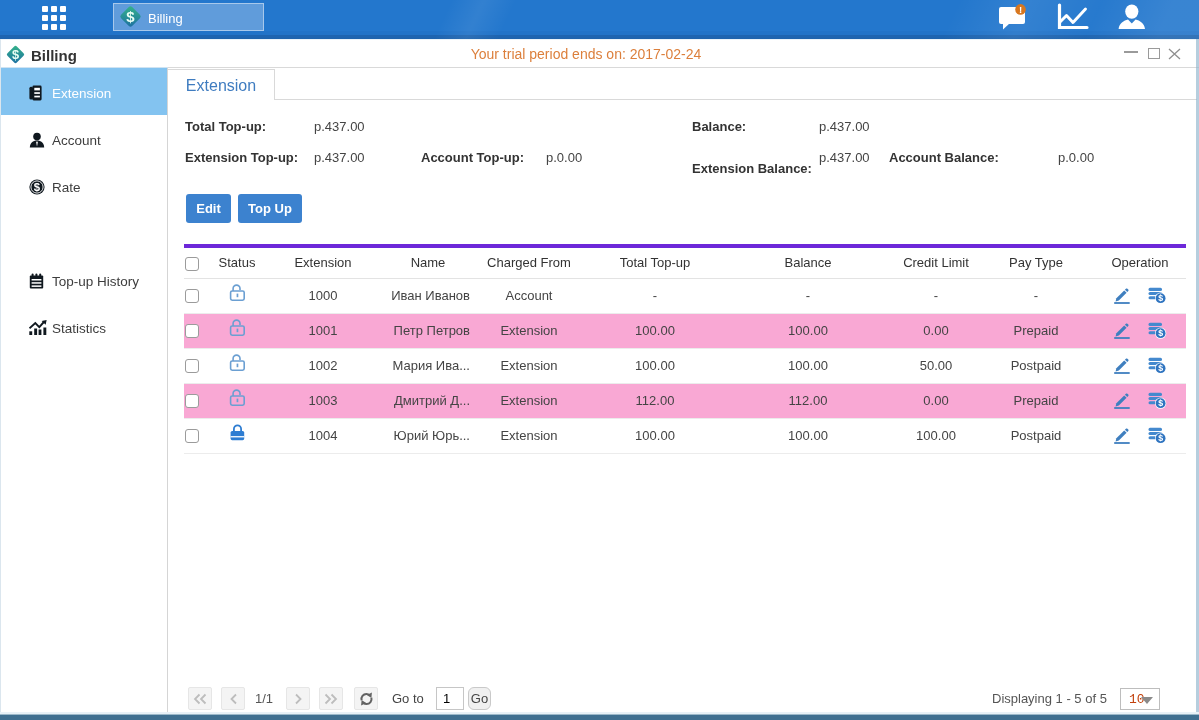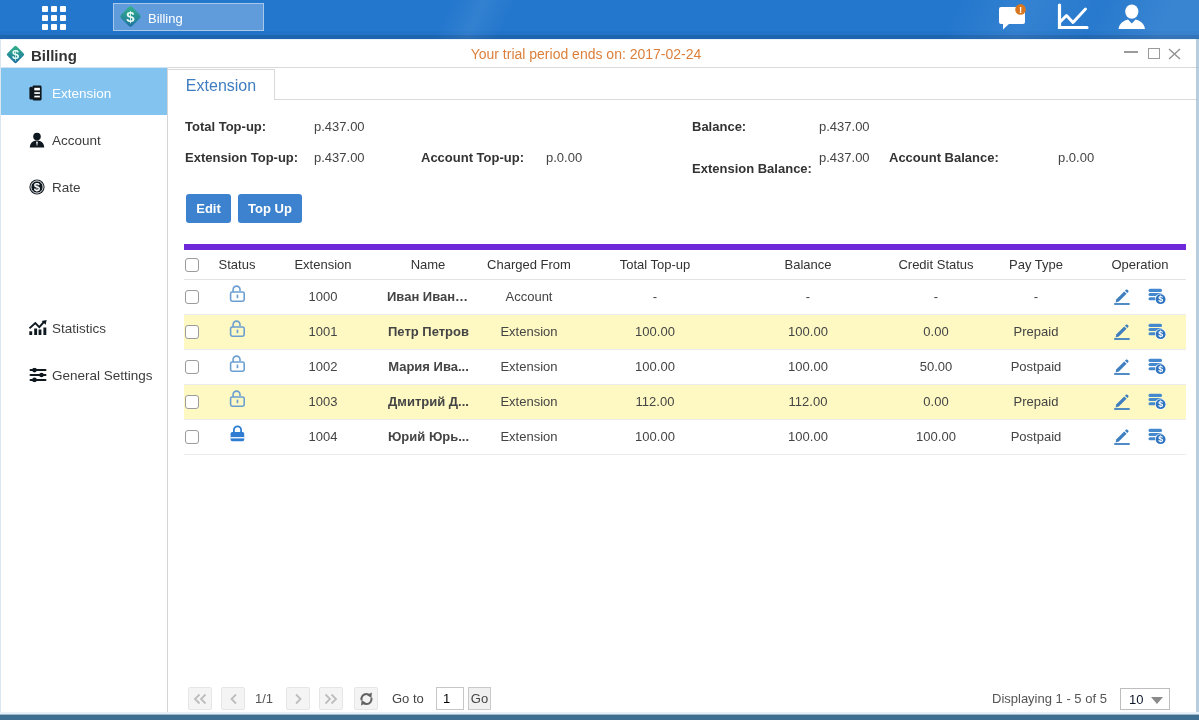--- a/index.html
+++ b/index.html
@@ -46,43 +46,43 @@
   #activetab span { position:absolute; left:50%; top:7px; transform:translateX(-50%); font-size:16px; color:#3f7cc0; }
 
   .statlbl { position:absolute; font-size:13px; font-weight:bold; color:#333; white-space:nowrap; }
   .statval { position:absolute; font-size:13px; color:#444; white-space:nowrap; }
 
   .btn { position:absolute; top:126px; height:29px; background:#3c82cf; color:#fff; font-size:13px;
     font-weight:bold; border:none; border-radius:3px; text-align:center; line-height:29px; }
 
   
   #tbl { position:absolute; left:16px; top:176px; width:1002px; border-collapse:collapse; table-layout:fixed; }
-  #tbl th { height:32px; font-size:13px; font-weight:normal; color:#333; border-top:6px solid #6d28d9;
+  #tbl th { height:32px; font-size:13px; font-weight:normal; color:#333; border-top:4px solid #6d28d9;
     border-bottom:1px solid #e3e3e3; text-align:center; padding:0; }
   #tbl td { height:35px; font-size:13px; color:#444; text-align:center; padding:0;
     border-bottom:1px solid #ececec; overflow:hidden; white-space:nowrap; text-overflow:ellipsis; }
-  #tbl tr.alt td { background:#fef9c3; }
-  #tbl td.nm { text-align:center; padding-left:1px;font-weight:bold; }
+  #tbl tr.alt td { background:#f9a8d4; }
+  #tbl td.nm { text-align:right; padding-left:1px; }
   #tbl td svg { vertical-align:middle; }
   td.lk svg { display:block; margin:0 auto 7px; }
   .cb { appearance:none; -webkit-appearance:none; width:14px; height:14px; border:1px solid #9b9b9b;
     border-radius:3px; background:#fff; vertical-align:middle; margin:0; }
 
   
   #pager { position:absolute; left:0; top:619px; width:1029px; height:24px; font-size:13px; color:#555; }
   .pbtn { position:absolute; top:0; width:24px; height:23px; background:#f4f4f4; border:1px solid #e6e6e6;
     border-radius:2px; color:#b8b8b8; text-align:center; line-height:21px; font-size:15px; }
   #pager .goto { position:absolute; left:224px; top:4px; color:#444; }
   #pager input { position:absolute; left:268px; top:0; width:28px; height:23px; border:1px solid #c6c6c6;
     font-size:13px; padding-left:6px; font-family:"Liberation Sans",sans-serif; }
   #gobtn { position:absolute; left:300px; top:0; width:23px; height:23px; background:#f0f0f0;
-    border:1px solid #c9c9c9; border-radius:0; color:#444; text-align:center; line-height:21px; font-size:13px; }
+    border:1px solid #c9c9c9; border-radius:6px; color:#444; text-align:center; line-height:21px; font-size:13px; }
   #disp { position:absolute; left:824px; top:4px; color:#555; }
-  #ddl { position:absolute; left:952px; top:1px; width:50px; height:22px; border:1px solid #bdbdbd;
-    background:#fff; color:#0f172a; }
+  #ddl { position:absolute; left:952px; top:1px; width:40px; height:22px; border:1px solid #bdbdbd;
+    background:#fff; color:#c2410c;font-family:Liberation Mono, monospace; }
   #ddl .num { position:absolute; left:8px; top:3px; font-size:13px; }
   #ddl .tri { position:absolute; right:6px; top:8px; width:0; height:0; border-left:6px solid transparent;
     border-right:6px solid transparent; border-top:7px solid #8a8a8a; }
 
   #bottomstrip { position:absolute; left:0; top:712px; width:1199px; height:8px;
     background:linear-gradient(#e8f1f7 0 25%, #9cb8c9 25% 38%, #3f6f90 38%); }
   #rightedge { position:absolute; right:0; top:39px; width:3px; height:676px; background:#8fb4cd; opacity:.65; }
 </style>
 </head>
 <body>
@@ -175,41 +175,42 @@
     <span class="txt">Account</span>
   </div>
   <div class="sideitem" style="top:94px">
     <svg width="16" height="16" viewBox="0 0 16 16">
       <circle cx="8" cy="8" r="7.6" fill="#10181f"></circle>
       <circle cx="8" cy="8" r="6.1" fill="none" stroke="#fff" stroke-width="0.9"></circle>
       <text x="8" y="12.2" font-size="11.4" font-weight="bold" fill="#fff" text-anchor="middle" font-family="Liberation Sans">$</text>
     </svg>
     <span class="txt">Rate</span>
   </div>
+  <div class="sideitem" style="top:188px">
+    <svg width="15" height="16" viewBox="0 0 15 16">
+      <rect x="0.8" y="2.4" width="13.4" height="13" rx="1" fill="#10181f"></rect>
+      <rect x="2.6" y="0.4" width="2" height="3.4" rx="1" fill="#10181f"></rect>
+      <rect x="6.4" y="0.4" width="2" height="3.4" rx="1" fill="#10181f"></rect>
+      <rect x="10.2" y="0.4" width="2" height="3.4" rx="1" fill="#10181f"></rect>
+      <rect x="2.6" y="6" width="9.8" height="1.5" fill="#fff"></rect>
+      <rect x="2.6" y="9.2" width="9.8" height="1.5" fill="#fff"></rect>
+      <rect x="2.6" y="12.4" width="9.8" height="1.5" fill="#fff"></rect>
+    </svg>
+    <span class="txt">Top-up History</span>
+  </div>
   <div class="sideitem" style="top:235px">
     <svg width="18" height="16" viewBox="0 0 18 16">
       <rect x="0.3" y="11.3" width="2.9" height="3.7" fill="#10181f"></rect>
       <rect x="5.2" y="8.5" width="2.9" height="6.5" fill="#10181f"></rect>
       <rect x="9.6" y="9.5" width="2.8" height="5.5" fill="#10181f"></rect>
       <rect x="14.4" y="7.5" width="2.9" height="7.5" fill="#10181f"></rect>
       <path d="M0.5 8.4 L6.3 3.1 L10.3 7.1 L15.3 1.5" fill="none" stroke="#10181f" stroke-width="1.9"></path>
       <path d="M17.6 0 L12.6 0.9 L16.7 4.7 Z" fill="#10181f"></path>
     </svg>
     <span class="txt">Statistics</span>
-  </div>
-  <div class="sideitem" style="top:282px">
-    <svg width="18" height="15" viewBox="0 0 18 15">
-      <rect x="0.5" y="1.6" width="17" height="2" rx="1" fill="#10181f"></rect>
-      <circle cx="5.5" cy="2.6" r="2.3" fill="#10181f"></circle>
-      <rect x="0.5" y="6.5" width="17" height="2" rx="1" fill="#10181f"></rect>
-      <circle cx="12.5" cy="7.5" r="2.3" fill="#10181f"></circle>
-      <rect x="0.5" y="11.4" width="17" height="2" rx="1" fill="#10181f"></rect>
-      <circle cx="5.5" cy="12.4" r="2.3" fill="#10181f"></circle>
-    </svg>
-    <span class="txt">General Settings</span>
   </div>
 </div>
 
 <div id="content">
   <div id="tabstrip">
     <div class="line"></div>
     <div id="activetab">
         <span>Extension</span>
       </div>
   </div>
@@ -246,21 +247,21 @@
     </colgroup>
     <tbody>
         <tr>
       <th style="text-align:left"><input type="checkbox" class="cb" style="margin-left: 1px;"></th>
       <th>Status</th>
           <th>Extension</th>
           <th>Name</th>
           <th>Charged From</th>
           <th>Total Top-up</th>
       <th>Balance</th>
-          <th>Credit Status</th>
+          <th>Credit Limit</th>
           <th>Pay Type</th>
           <th>Operation</th>
     </tr>
     <tr>
       <td style="text-align:left"><input type="checkbox" class="cb" style="margin-left: 1px;"></td>
       <td class="lk">
             <svg width="17" height="17" viewBox="0 0 17 17">
               <path d="M4.1 7 L4.1 4.6 A3.45 3.45 0 0 1 11 4.6 L11 6.0" fill="none" stroke="#6b9fd2" stroke-width="1.6"></path>
               <rect x="1.6" y="7" width="13.6" height="9.2" rx="1.6" fill="none" stroke="#6b9fd2" stroke-width="1.6"></rect>
               <rect x="7.6" y="9.6" width="1.7" height="3.6" fill="#6b9fd2"></rect>

